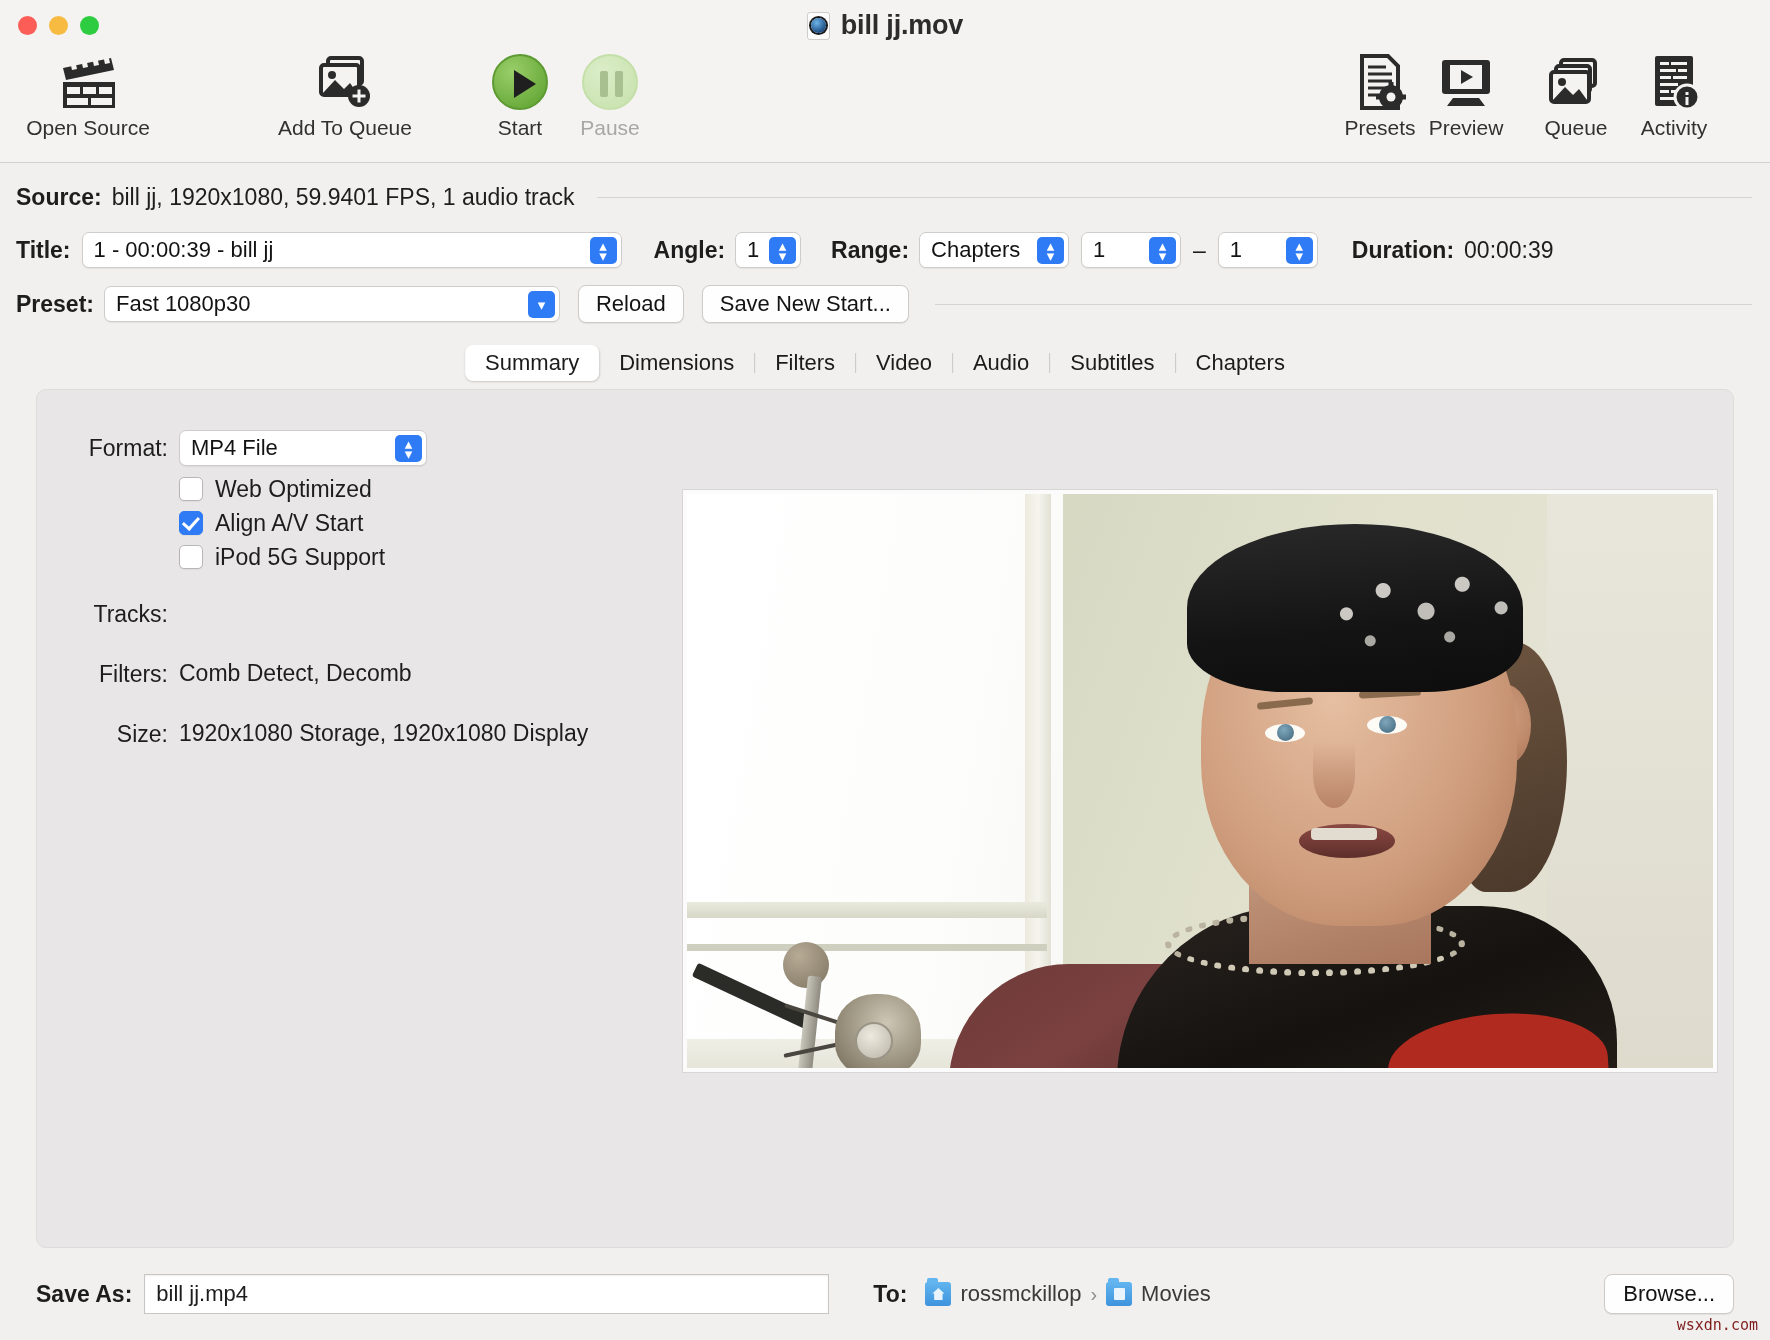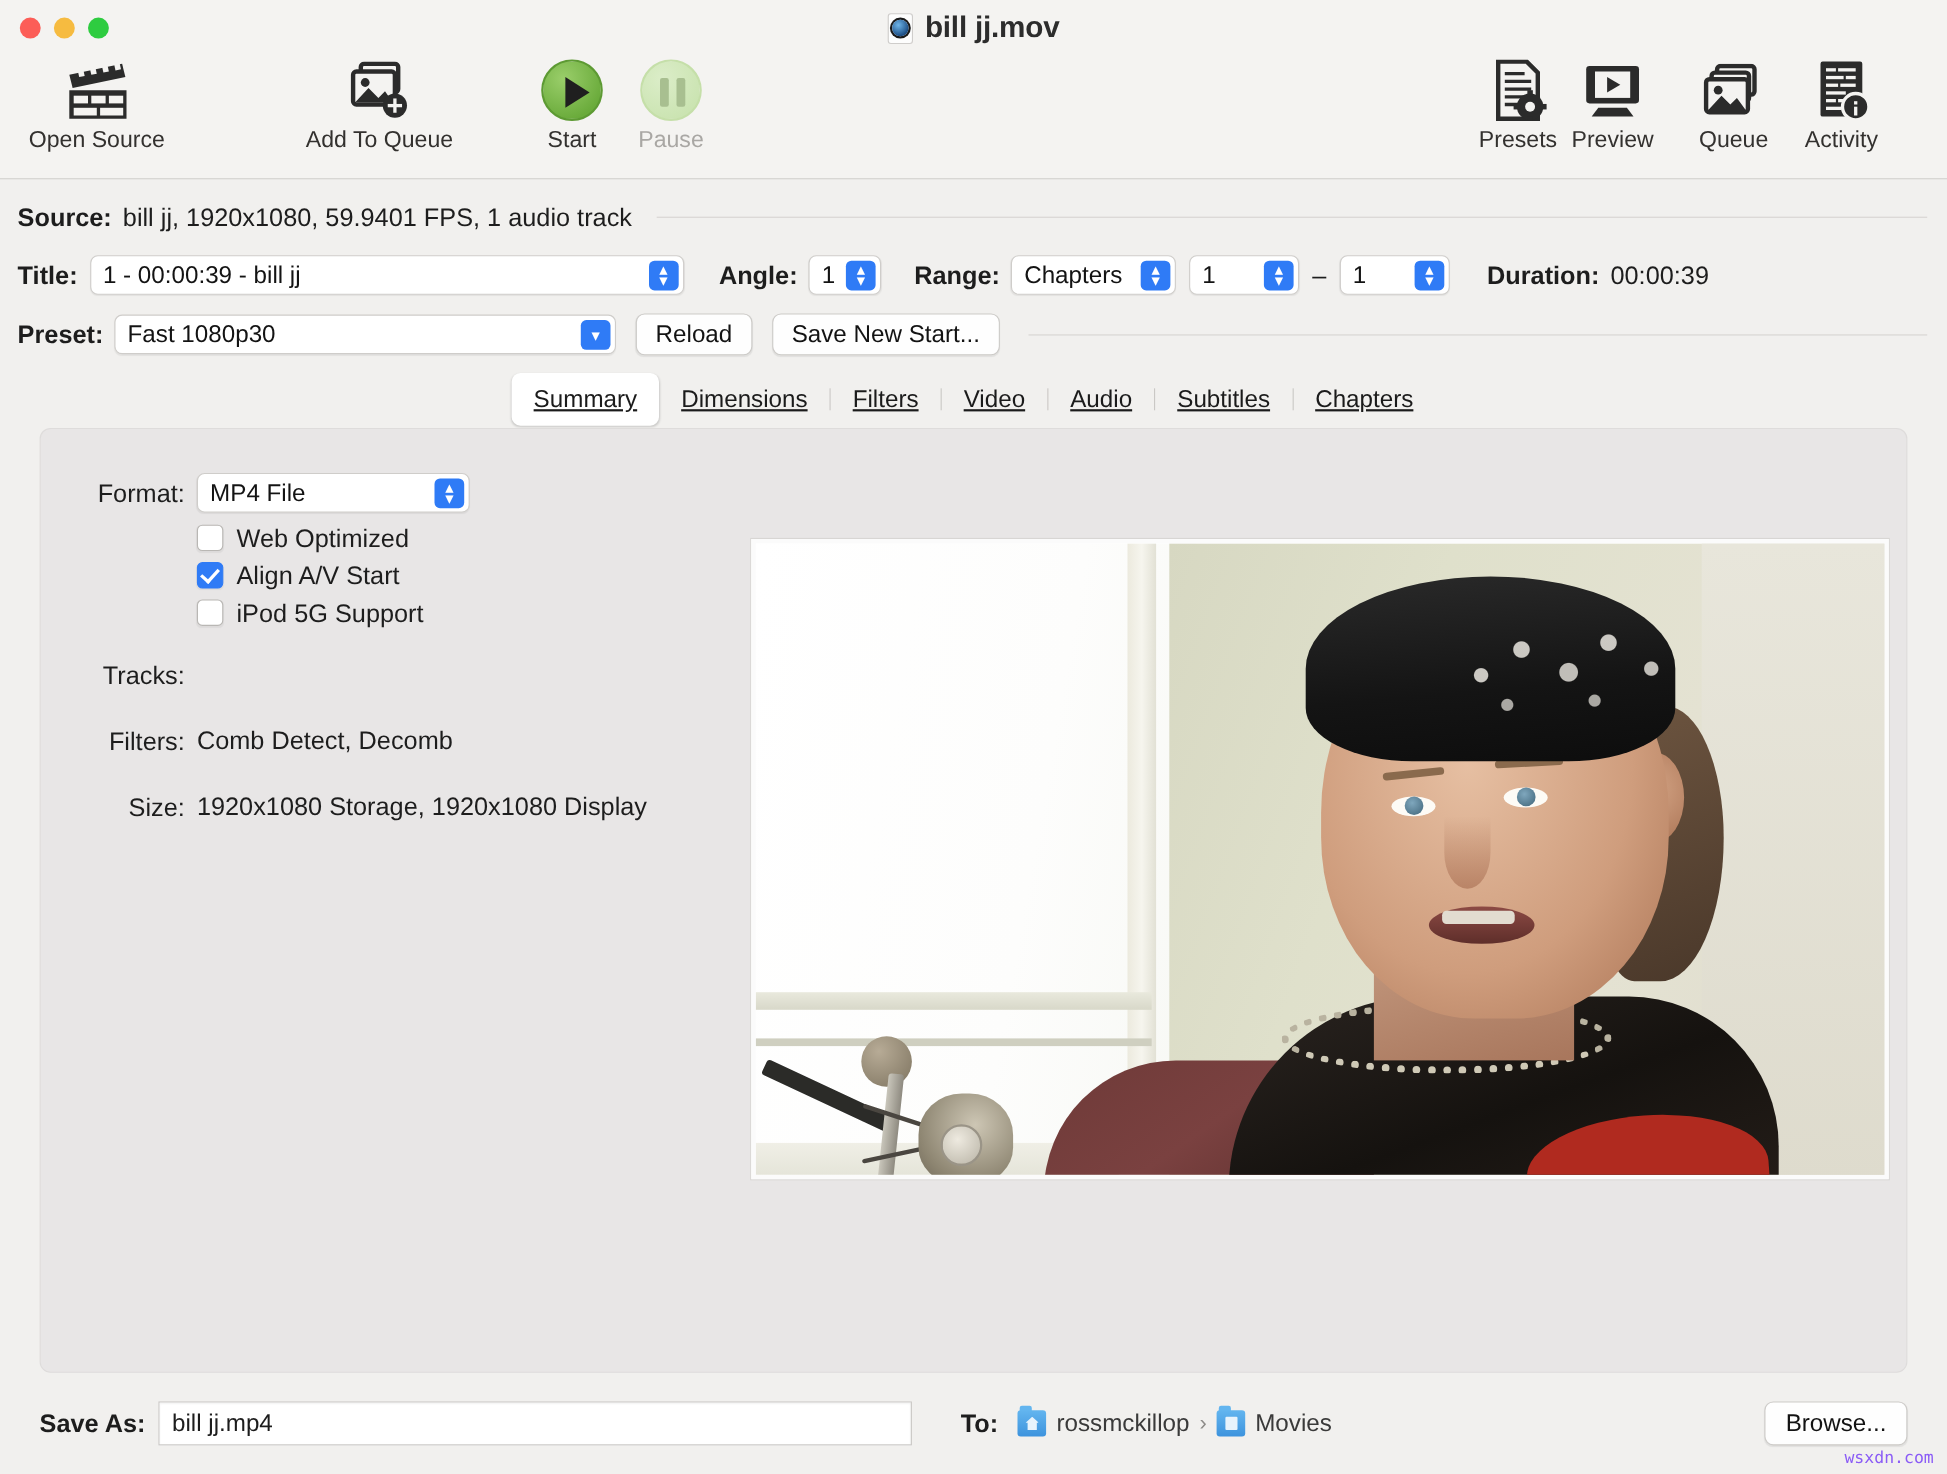--- a/index.html
+++ b/index.html
@@ -125,22 +125,22 @@
     margin-left: 18px; white-space: nowrap;
   }
 
   
   .tabwrap { flex: 0 0 auto; position: relative; height: 36px; margin-top: 14px; }
   .tabs {
     position: absolute; left: 50%; transform: translateX(-50%);
     display: flex; align-items: center; height: 36px;
   }
   .tab {
-    font-size: 22px; color: #1b1b1b; padding: 0 20px; height: 48px;
-    display: flex; align-items: center; white-space: nowrap; text-decoration: underline;
+    font-size: 22px; color: #1b1b1b; padding: 0 20px; height: 36px;
+    display: flex; align-items: center; white-space: nowrap;
   }
   .tab.active {
     background: #ffffff; border-radius: 8px;
     box-shadow: 0 1px 2px rgba(0,0,0,.16);
   }
   .tabsep { width: 1px; height: 20px; background: #cac8c5; }
 
   
   .panel {
     margin: 8px 36px 0 36px;
@@ -374,21 +374,21 @@
   }
   .browse-btn {
     position: absolute; right: 36px;
     background: #fefefe; border: 1px solid #cdcbc8; border-radius: 8px;
     height: 40px; padding: 0 18px;
     display: flex; align-items: center; font-size: 22px; color: #131313;
     box-shadow: 0 1px 1px rgba(0,0,0,.07);
   }
   .watermark {
     position: absolute; right: 12px; bottom: 6px;
-    font-size: 15px; color: #8b5cf6; font-family: "DejaVu Sans Mono", monospace;
+    font-size: 15px; color: #7f1d1d; font-family: "DejaVu Sans Mono", monospace;
   }
   
   .qt-doc {
     width: 23px; height: 28px; background: #fdfdfd;
     border: 1px solid #cfcdcb; border-radius: 3px;
     position: relative; display: flex; align-items: center; justify-content: center;
   }
   .qt-doc::after {
     content: ""; width: 15px; height: 15px; border-radius: 50%;
     background: radial-gradient(circle at 38% 32%,#6fb5e8,#1d4f86 70%,#0d2b4d);

